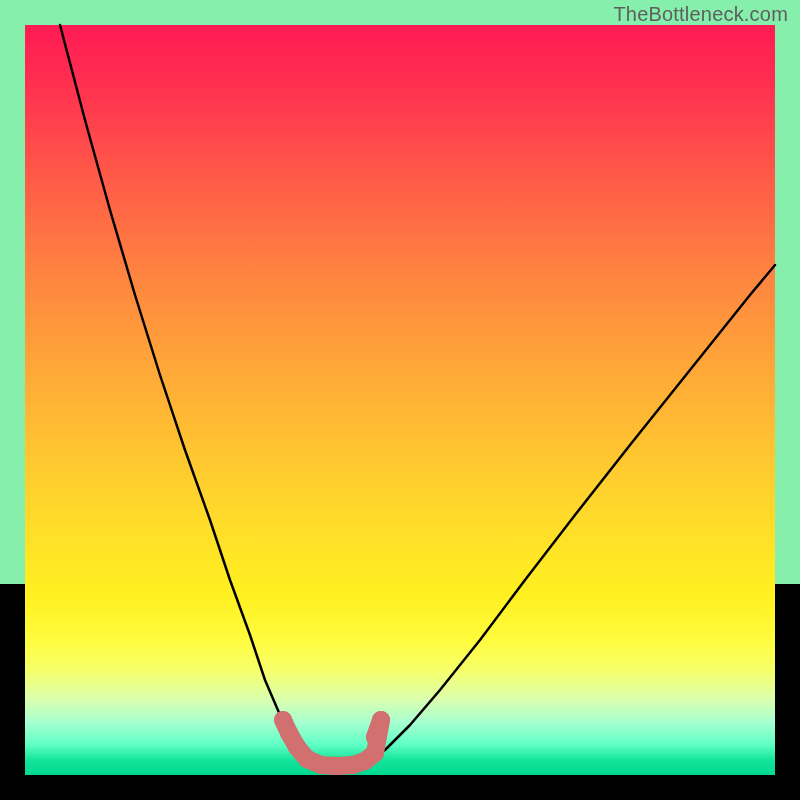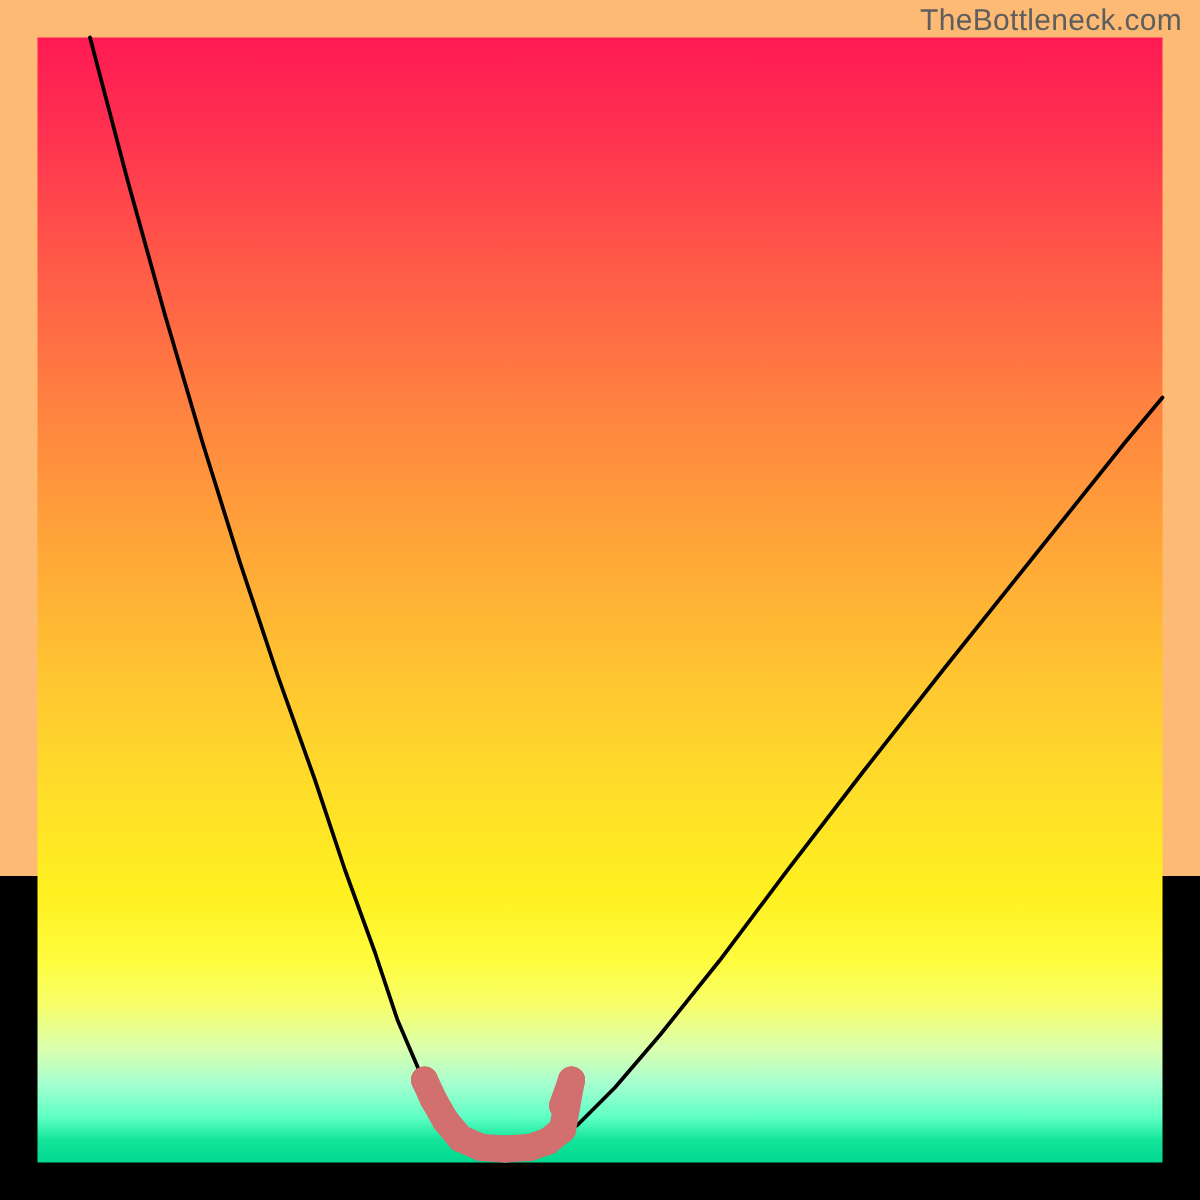--- a/index.html
+++ b/index.html
@@ -10,21 +10,21 @@
     overflow: hidden;
     background: #000;
     font-family: Arial, Helvetica, sans-serif;
   }
   .frame {
     position: absolute;
     left: 0;
     top: 0;
     width: 800px;
     height: 584px;
-    background: #fdba74;
+    background: #86efac;
     text-decoration: underline;
   }
   .plot {
     position: absolute;
     left: 25px;
     top: 25px;
     width: 750px;
     height: 750px;
     background: linear-gradient(to bottom,
       #ff1a53 0%,

